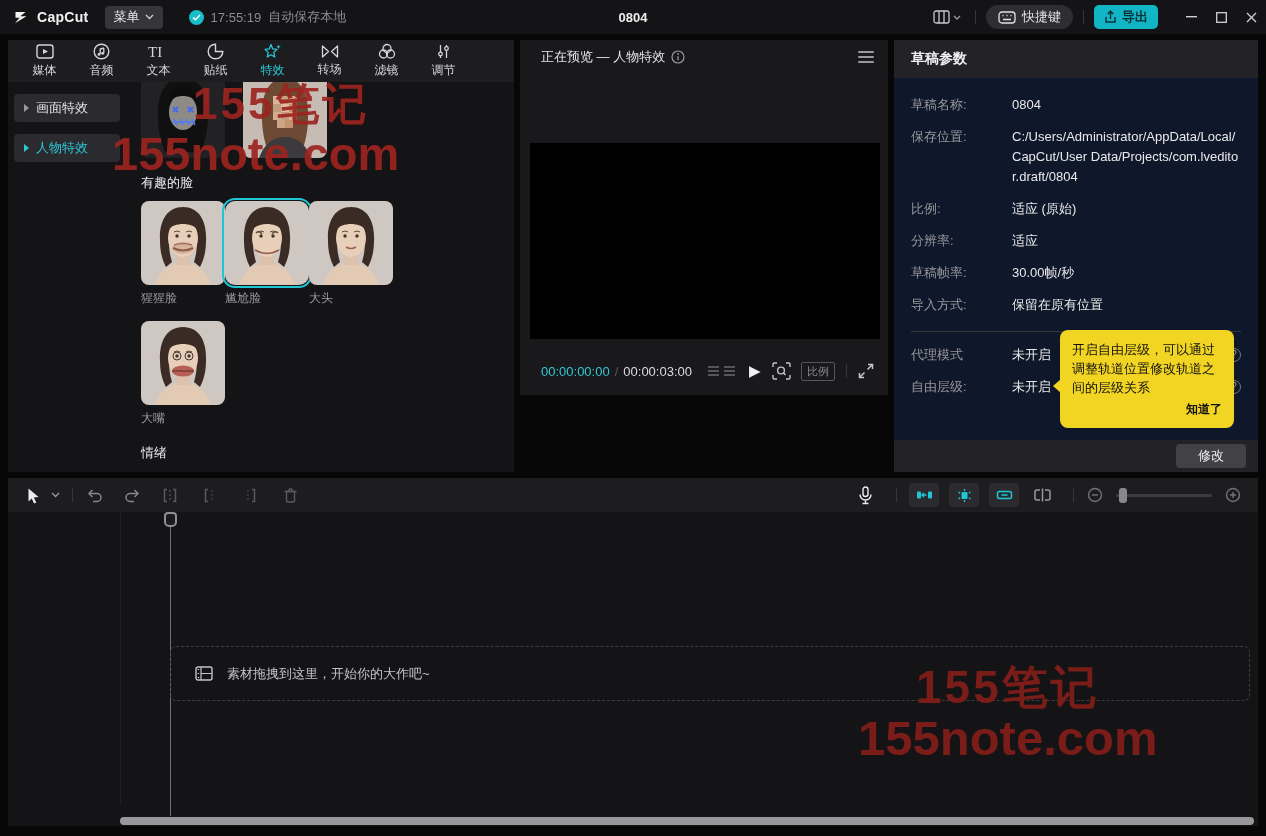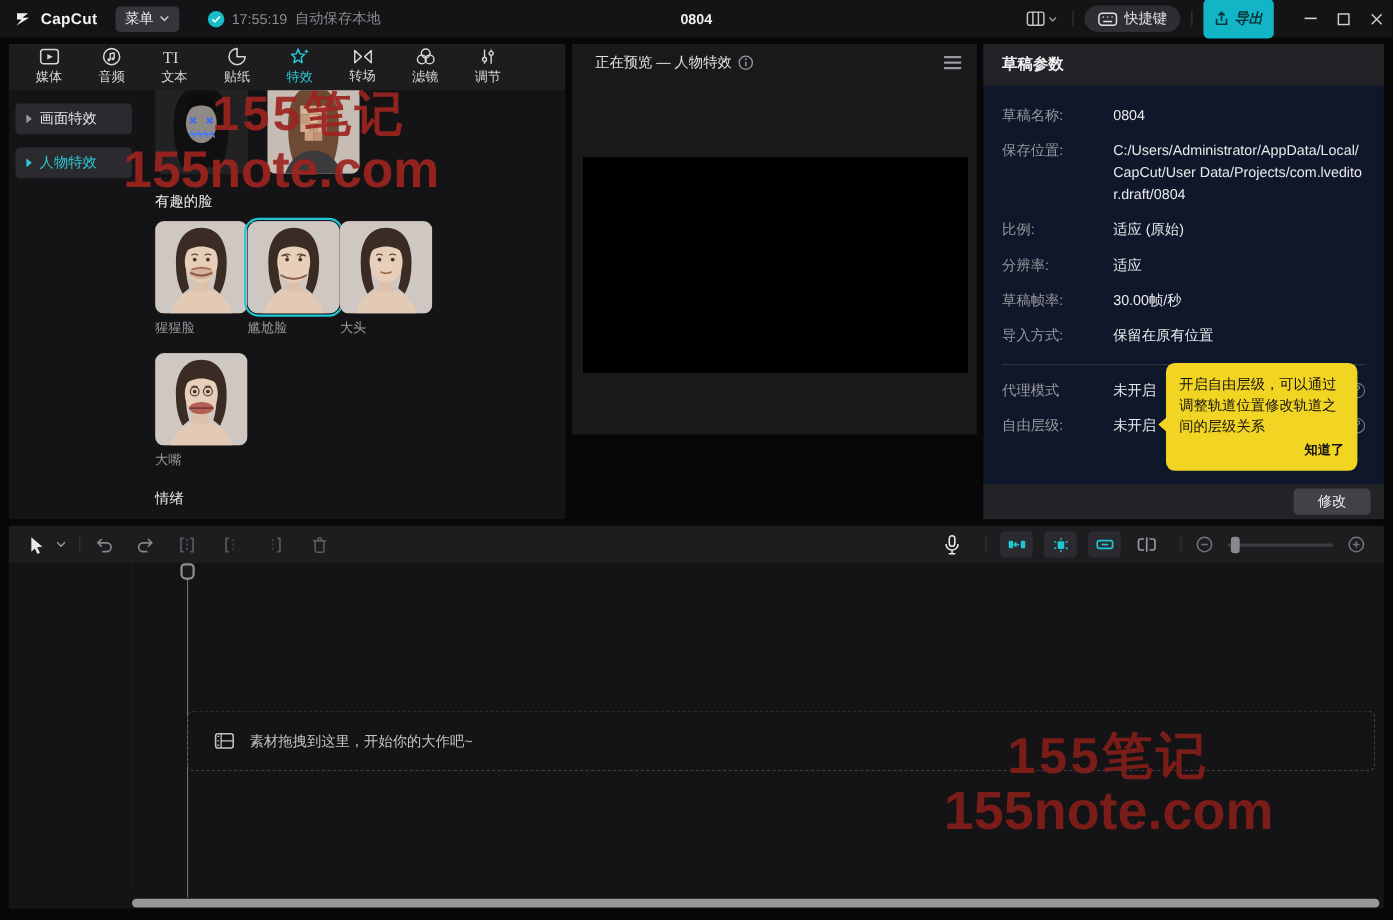--- a/index.html
+++ b/index.html
@@ -15,22 +15,22 @@
   .menu-btn { margin-left:16px; height:23px; background:#35353a; border-radius:4px; color:#e8e8ea;
     display:flex; align-items:center; gap:5px; padding:0 9px; cursor:default; }
   .save-info { display:flex; align-items:center; gap:7px; margin-left:26px; color:#8b8b90; }
   .check-circle { width:15px; height:15px; border-radius:50%; background:#17bdc9; display:flex; align-items:center; justify-content:center; }
   .doc-title { position:absolute; left:50%; transform:translateX(-50%); color:#eeeeef; font-weight:bold; }
   .tb-right { position:absolute; right:0; top:0; height:34px; display:flex; align-items:center; gap:10px; }
   .tb-sep { width:1px; height:14px; background:#37373b; }
   .layout-btn { display:flex; align-items:center; gap:3px; color:#c9c9cc; padding:0 4px; }
   .shortcut-btn { height:24px; background:#2e2e32; border-radius:12px; display:flex; align-items:center; gap:6px;
     padding:0 12px; color:#e3e3e5; }
-  .export-btn { height:36px; background:#11b5c5; border-radius:5px; display:flex; align-items:center; gap:5px;
-    padding:0 10px; color:#08282c; color:#0b3036; font-weight:bold;font-style:italic; }
+  .export-btn { height:24px; background:#11b5c5; border-radius:5px; display:flex; align-items:center; gap:5px;
+    padding:0 10px; color:#08282c; color:#0b3036; font-weight:bold; }
   .export-btn span { color:#073034; }
   .win-btns { display:flex; align-items:center; margin-left:8px; }
   .win-btn { width:30px; height:34px; display:flex; align-items:center; justify-content:center; }
 
   
   .left-panel { position:absolute; left:8px; top:40px; width:506px; height:432px; background:#141416; overflow:hidden; }
   .preview-panel { position:absolute; left:520px; top:40px; width:368px; height:355px; background:#19191c; }
   .params-panel { position:absolute; left:894px; top:40px; width:364px; height:432px; background:#0f172a; overflow:visible; }
 
   
@@ -388,20 +388,42 @@
         <path d="M7 6.2 v4" stroke="#9a9a9e" stroke-width="1.3"></path>
           <circle cx="7" cy="3.9" r=".9" fill="#9a9a9e"></circle>
       </svg>
       <div class="pv-burger">
           <i></i>
           <i></i>
           <i></i>
         </div>
     </div>
     <div class="pv-video"></div>
+    <div class="pv-controls">
+      <span class="time-cur">00:00:00:00</span>
+      <span class="time-sep">/</span>
+      <span class="time-total">00:00:03:00</span>
+      <span class="pv-quality">
+          <i></i>
+          <i></i>
+        </span>
+      <span class="pv-play">▶</span>
+      <div class="pv-right">
+        <svg width="19" height="18" viewBox="0 0 19 18">
+          <path d="M1 5 V2.2 A1.2 1.2 0 0 1 2.2 1 H5 M14 1 h2.8 A1.2 1.2 0 0 1 18 2.2 V5 M18 13 v2.8 A1.2 1.2 0 0 1 16.8 17 H14 M5 17 H2.2 A1.2 1.2 0 0 1 1 15.8 V13" stroke="#c6c6c9" fill="none" stroke-width="1.4"></path>
+          <circle cx="9" cy="8.5" r="3.4" stroke="#c6c6c9" fill="none" stroke-width="1.4"></circle>
+          <path d="M11.5 11 l2 2" stroke="#c6c6c9" stroke-width="1.4"></path>
+        </svg>
+        <span class="ratio-chip">比例</span>
+        <span class="tl-gap" style="margin:0 1px"></span>
+        <svg width="16" height="16" viewBox="0 0 16 16">
+          <path d="M10 1.5 h4.5 v4.5 M14.2 1.8 L9.5 6.5 M6 14.5 H1.5 V10 M1.8 14.2 L6.5 9.5" stroke="#c6c6c9" fill="none" stroke-width="1.5"></path>
+        </svg>
+      </div>
+    </div>
   </div>
 
   <div class="params-panel">
     <div class="pp-header">草稿参数</div>
     <div class="pp-rows">
       <div class="prow">
         <span class="pl">草稿名称:</span>
         <span class="pv">0804</span>
       </div>
       <div class="prow">

